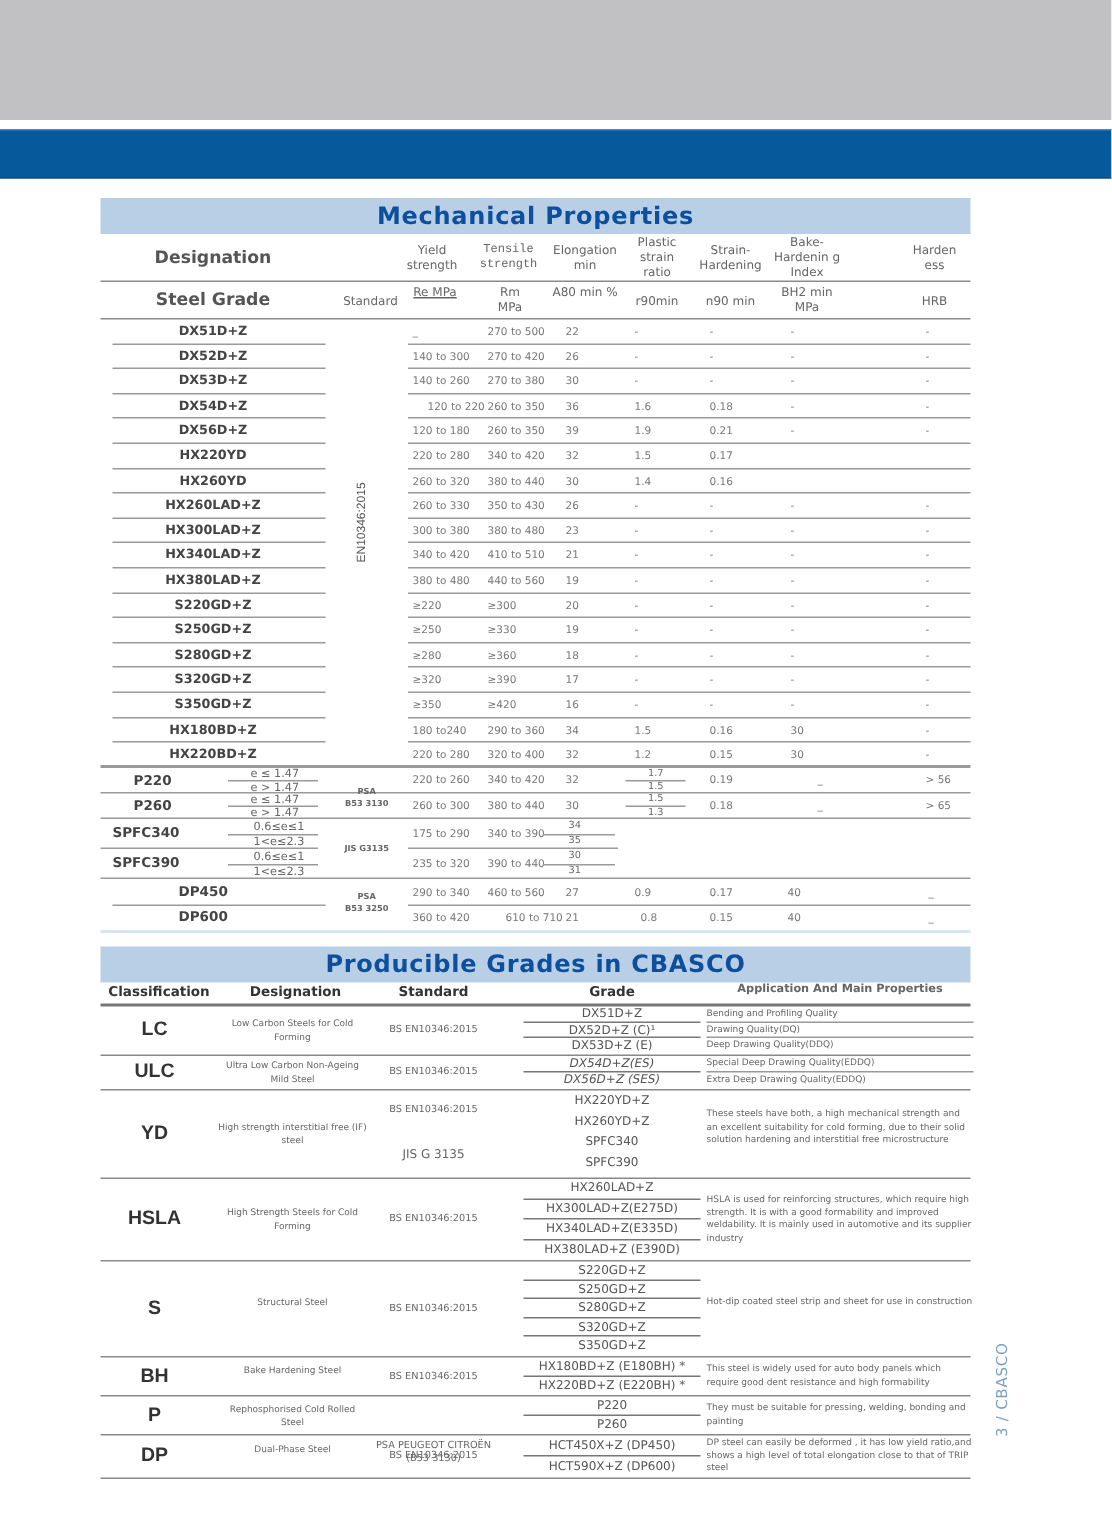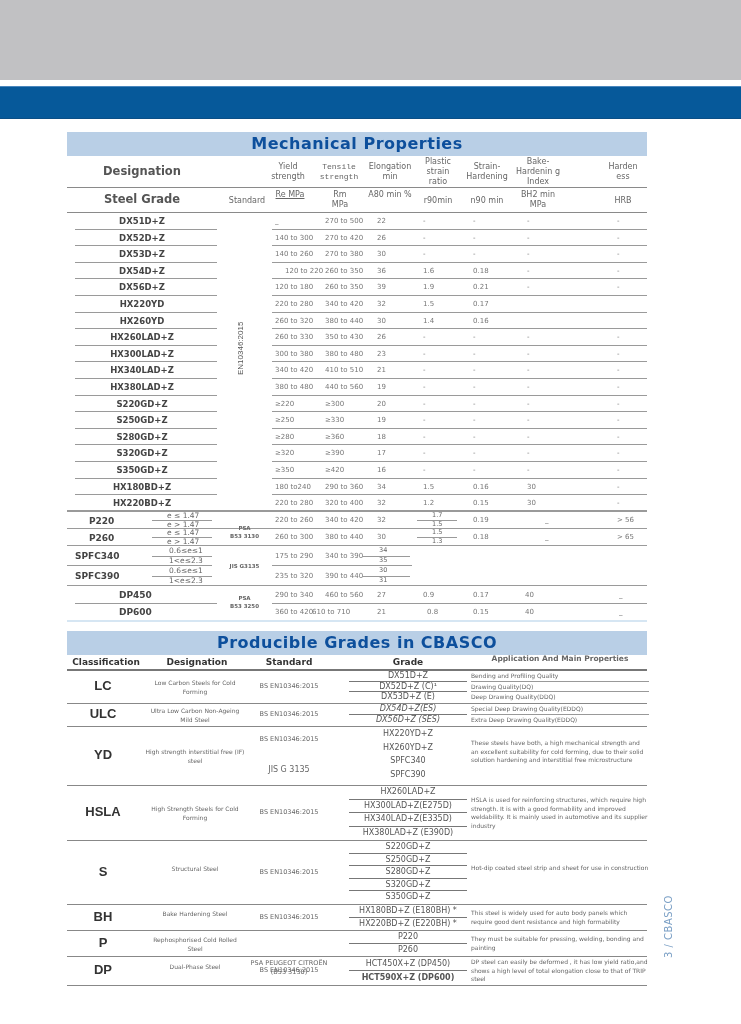--- a/index.html
+++ b/index.html
@@ -354,21 +354,21 @@
       <div class="sub-grade" style="left:52px;top:78px;">DP450</div>
       <div class="cell" style="left:208px;top:75px;">290 to 340</div>
       <div class="cell" style="left:258px;top:75px;">460 to 560</div>
       <div class="cell" style="left:310px;top:75px;">27</div>
       <div class="cell" style="left:356px;top:75px;">0.9</div>
       <div class="cell" style="left:406px;top:75px;">0.17</div>
       <div class="cell" style="left:458px;top:75px;">40</div>
       <div class="cell" style="left:552px;top:75px;">_</div>
       <div class="sub-grade" style="left:52px;top:95px;">DP600</div>
       <div class="cell" style="left:208px;top:92px;">360 to 420</div>
-      <div class="cell" style="left:245px;top:92px;">610 to 710</div>
+      <div class="cell" style="left:270px;top:92px;">610 to 710</div>
       <div class="cell" style="left:310px;top:92px;">21</div>
       <div class="cell" style="left:360px;top:92px;">0.8</div>
       <div class="cell" style="left:406px;top:92px;">0.15</div>
       <div class="cell" style="left:458px;top:92px;">40</div>
       <div class="cell" style="left:552px;top:92px;">_</div>
       <div class="" style="position:absolute;height:1px;background:#9a9a9a;left:8px;width:142px;top:91.5px;"></div>
       <div class="" style="position:absolute;height:1px;background:#9a9a9a;left:205px;width:375px;top:91.5px;"></div>
       <div class="small-std" style="left:150px;width:55px;top:82px;">PSA</div>
       <div class="small-std" style="left:150px;width:55px;top:90px;">B53 3250</div>
       <div class="" style="position:absolute;left:0;width:580px;top:108px;height:2px;background:#d6e6f3;"></div>
@@ -481,21 +481,21 @@
         <div class="app-list" style="top: 4px;">
           <div class="app">They must be suitable for pressing, welding, bonding and painting</div>
         </div>
       </div>
       <div class="pg-row" style="height: 28px;">
         <div class="cls" style="top:5px;">DP</div>
         <div class="des" style="top:5px;">Dual-Phase Steel</div>
         <div class="std" style="top:9px;line-height:9px;">BS EN10346:2015</div>
         <div class="grd-list" style="top: 0px; height: 28px;">
           <div class="grd" style="height: 13px; line-height: 13px;">HCT450X+Z (DP450)</div>
-          <div class="grd" style="height: 13px; line-height: 13px; font-weight: bold;">HCT590X+Z (DP600)</div>
+          <div class="grd" style="height: 13px; line-height: 13px;">HCT590X+Z (DP600)</div>
         </div>
         <div class="app-list" style="top: 1.25px;">
           <div class="app">DP steel can easily be deformed , it has low yield ratio,and shows a high level of total elongation close to that of TRIP steel</div>
         </div>
       </div>
     </div>
 </div>
 
 <div class="side-label">3  /  CBASCO</div>
 

